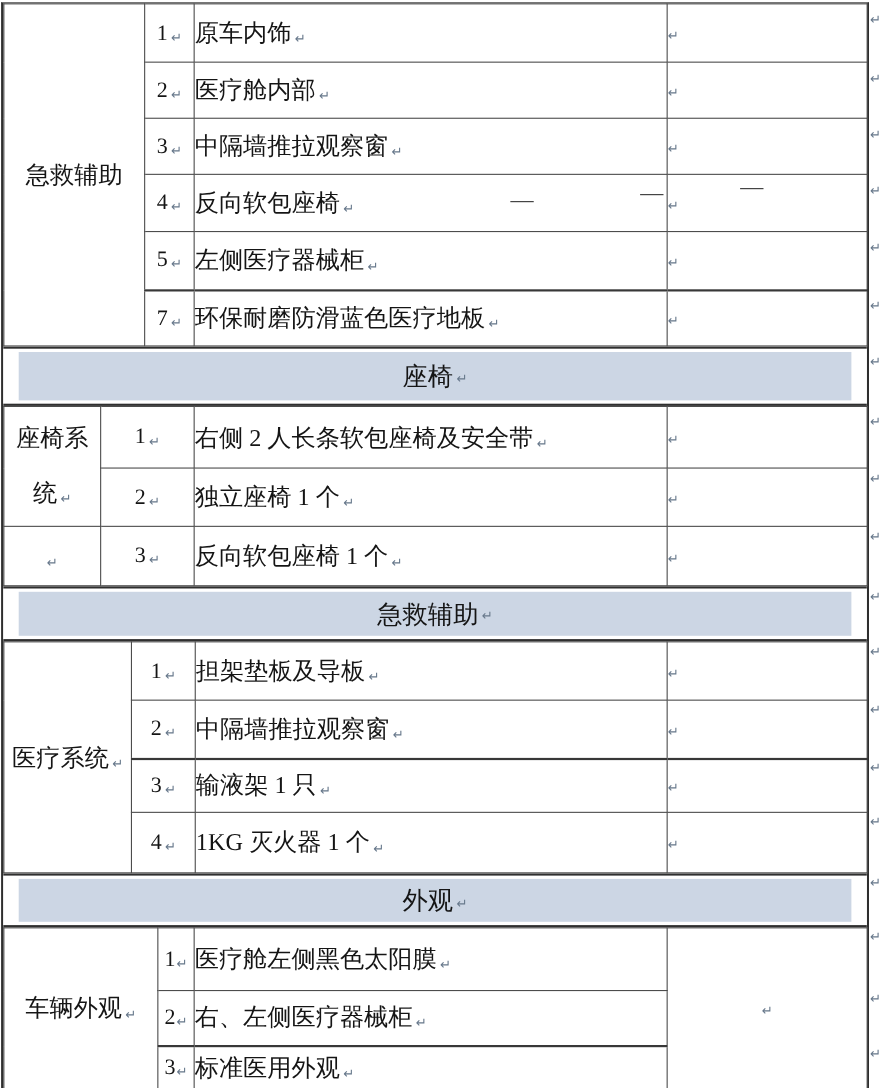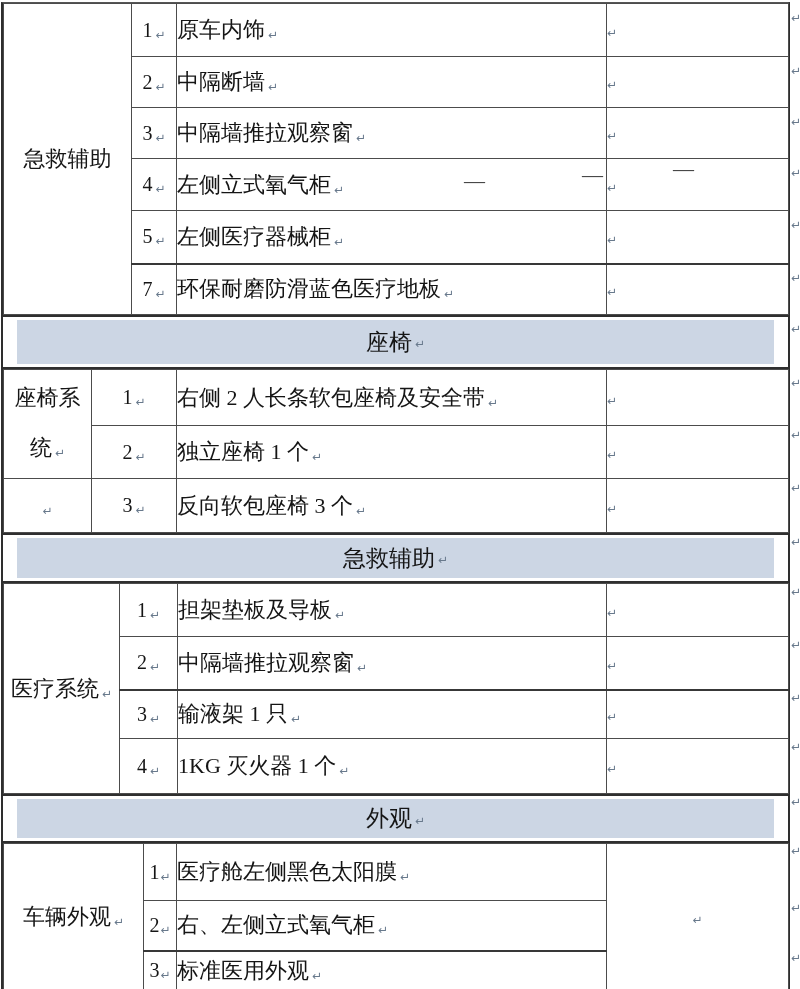--- a/index.html
+++ b/index.html
@@ -60,31 +60,31 @@
       </colgroup>
     <tbody>
         <tr style="height:53px">
       <td class="lbl" rowspan="6"><span>急救辅助</span></td>
       <td class="num"><span>1</span><span class="pm">↵</span></td>
       <td class="desc"><span>原车内饰</span><span class="pm">↵</span></td>
       <td class="val"><span class="pm" style="margin-left:0">↵</span></td>
     </tr>
     <tr style="height:51px">
       <td class="num"><span>2</span><span class="pm">↵</span></td>
-      <td class="desc"><span>中隔断墙</span><span class="pm">↵</span></td>
+      <td class="desc"><span>医疗舱内部</span><span class="pm">↵</span></td>
       <td class="val"><span class="pm" style="margin-left:0">↵</span></td>
     </tr>
     <tr style="height:51px">
       <td class="num"><span>3</span><span class="pm">↵</span></td>
       <td class="desc"><span>中隔墙推拉观察窗</span><span class="pm">↵</span></td>
       <td class="val"><span class="pm" style="margin-left:0">↵</span></td>
     </tr>
     <tr style="height:52px">
       <td class="num"><span>4</span><span class="pm">↵</span></td>
-      <td class="desc"><span>左侧立式氧气柜</span><span class="pm">↵</span></td>
+      <td class="desc"><span>反向软包座椅</span><span class="pm">↵</span></td>
       <td class="val"><span class="pm" style="margin-left:0">↵</span></td>
     </tr>
     <tr style="height:53px">
       <td class="num"><span>5</span><span class="pm">↵</span></td>
       <td class="desc"><span>左侧医疗器械柜</span><span class="pm">↵</span></td>
       <td class="val"><span class="pm" style="margin-left:0">↵</span></td>
     </tr>
     <tr style="height:51px" class="thick">
       <td class="num"><span>7</span><span class="pm">↵</span></td>
       <td class="desc"><span>环保耐磨防滑蓝色医疗地板</span><span class="pm">↵</span></td>
@@ -117,21 +117,21 @@
       <td class="val"><span class="pm" style="margin-left:0">↵</span></td>
     </tr>
     <tr style="height:53px">
       <td class="num"><span>2</span><span class="pm">↵</span></td>
       <td class="desc"><span>独立座椅 1 个</span><span class="pm">↵</span></td>
       <td class="val"><span class="pm" style="margin-left:0">↵</span></td>
     </tr>
     <tr style="height:54px">
       <td class="lbl"><span class="pm" style="margin-left:0">↵</span></td>
       <td class="num"><span>3</span><span class="pm">↵</span></td>
-      <td class="desc"><span>反向软包座椅 3 个</span><span class="pm">↵</span></td>
+      <td class="desc"><span>反向软包座椅 1 个</span><span class="pm">↵</span></td>
       <td class="val"><span class="pm" style="margin-left:0">↵</span></td>
     </tr>
   </tbody>
     </table>
 
   <div class="hdr hdr2">
     <div class="hdr-in">
         <span>急救辅助</span>
         <span class="pm">↵</span>
       </div>
@@ -185,21 +185,21 @@
       </colgroup>
     <tbody>
         <tr style="height:57px">
       <td class="lbl" rowspan="3"><span>车辆外观</span><span class="pm">↵</span></td>
       <td class="num"><span>1</span><span class="pm" style="margin-left:1px">↵</span></td>
       <td class="desc"><span>医疗舱左侧黑色太阳膜</span><span class="pm">↵</span></td>
       <td class="val valc" rowspan="3"><span class="pm" style="margin-left:0">↵</span></td>
     </tr>
     <tr style="height:50px">
       <td class="num"><span>2</span><span class="pm" style="margin-left:1px">↵</span></td>
-      <td class="desc"><span>右、左侧立式氧气柜</span><span class="pm">↵</span></td>
+      <td class="desc"><span>右、左侧医疗器械柜</span><span class="pm">↵</span></td>
     </tr>
     <tr style="height:40px" class="thick">
       <td class="num"><span>3</span><span class="pm" style="margin-left:1px">↵</span></td>
       <td class="desc"><span>标准医用外观</span><span class="pm">↵</span></td>
     </tr>
   </tbody>
     </table>
 
   <div class="partial">
     <div class="pv" style="left:111px"></div>

